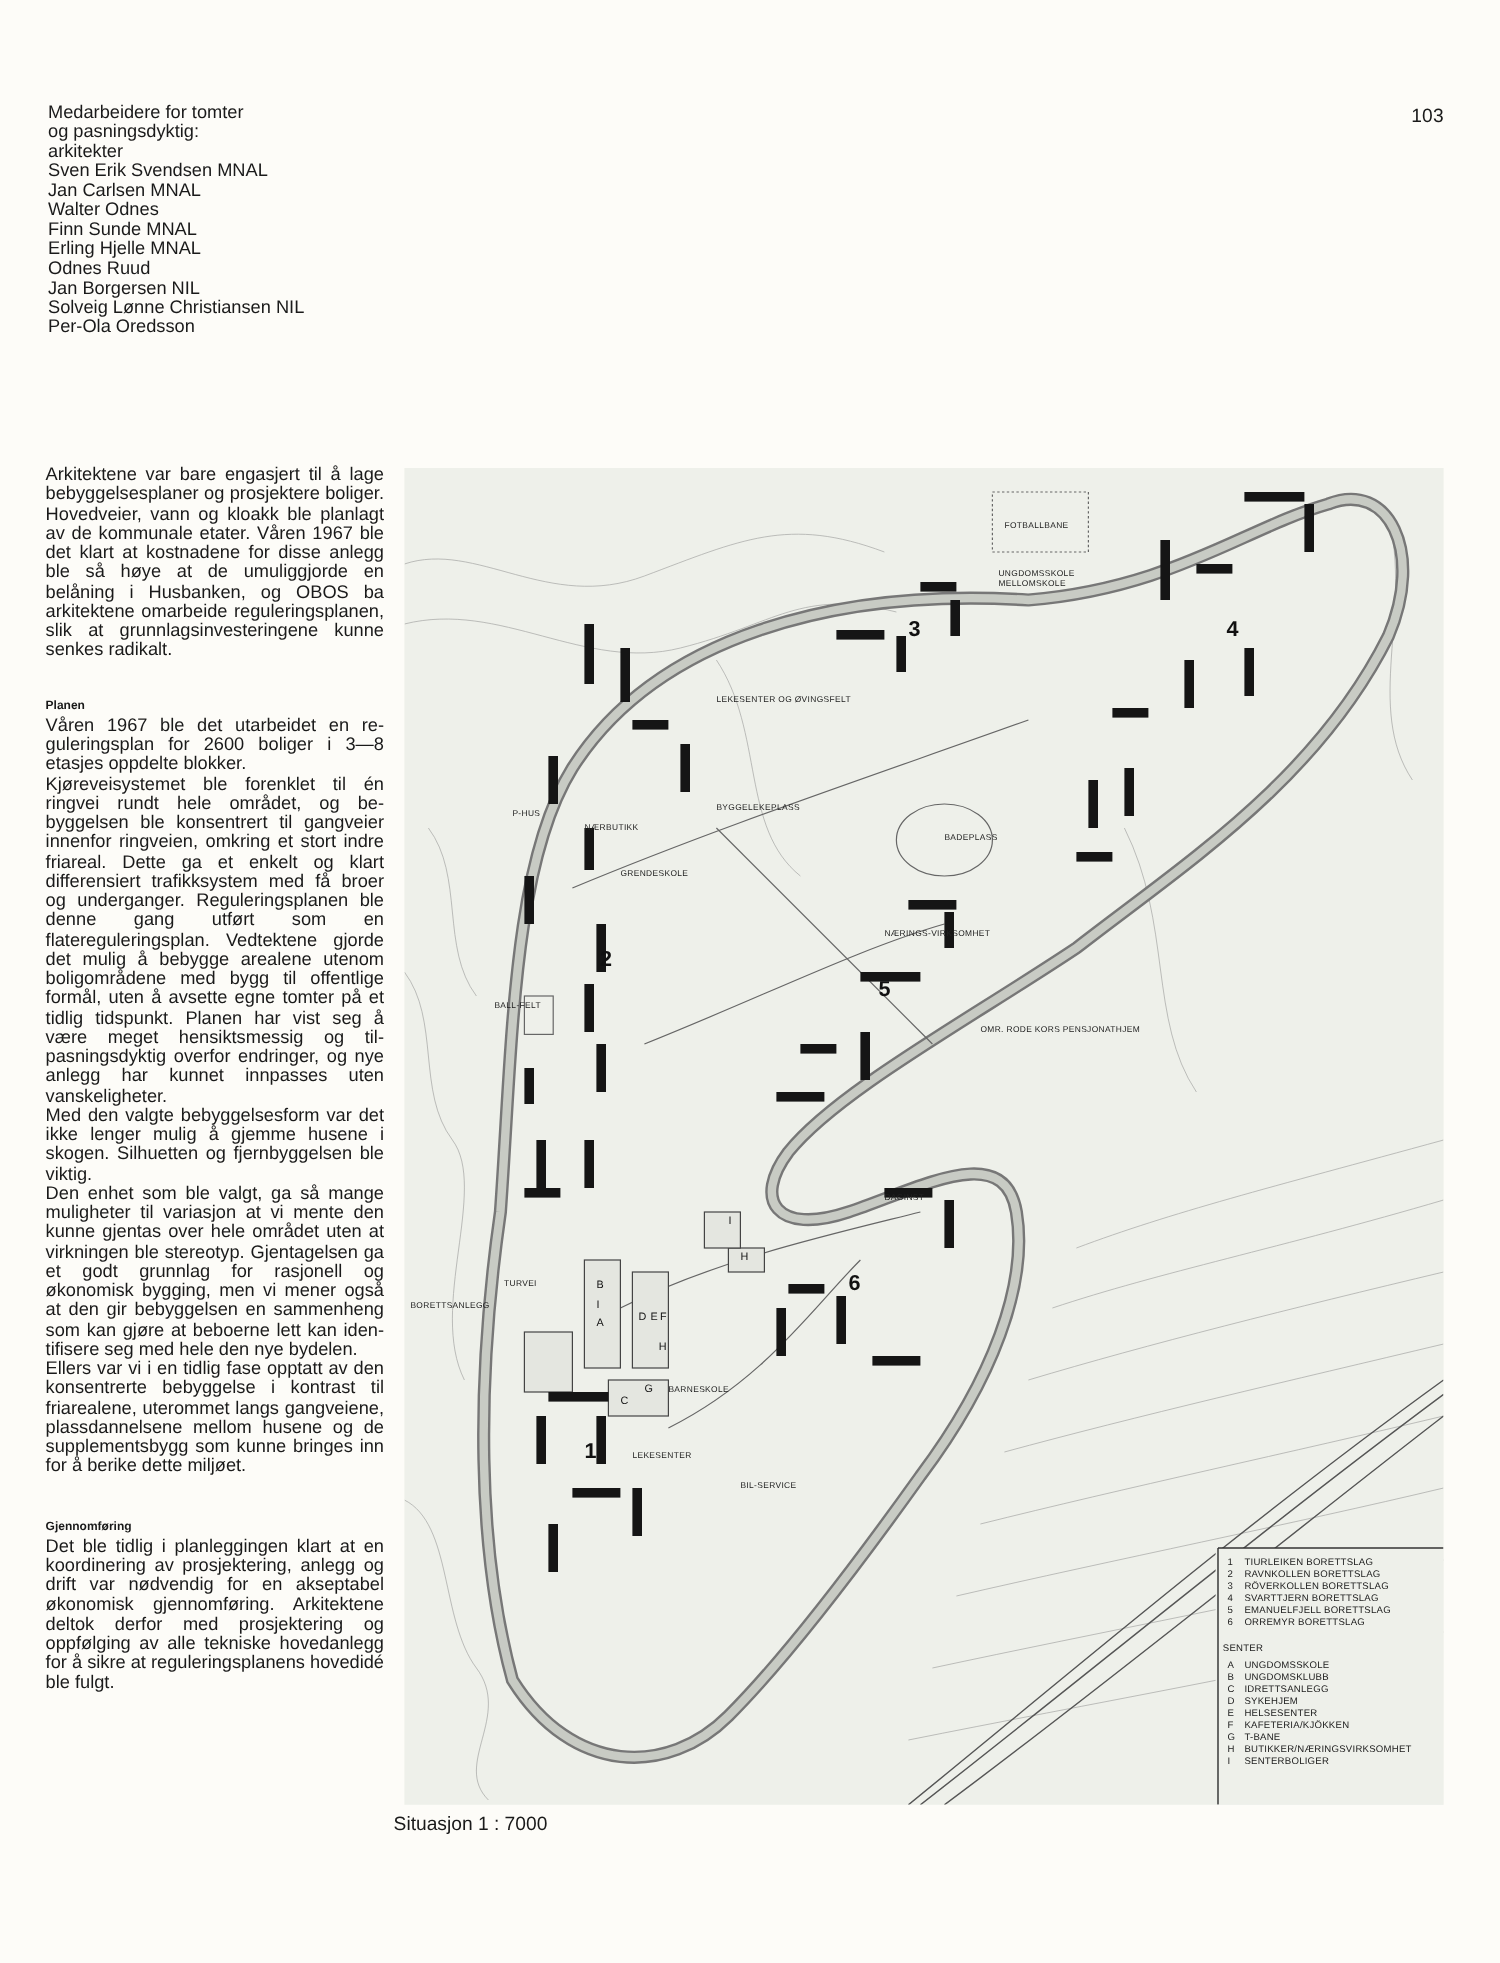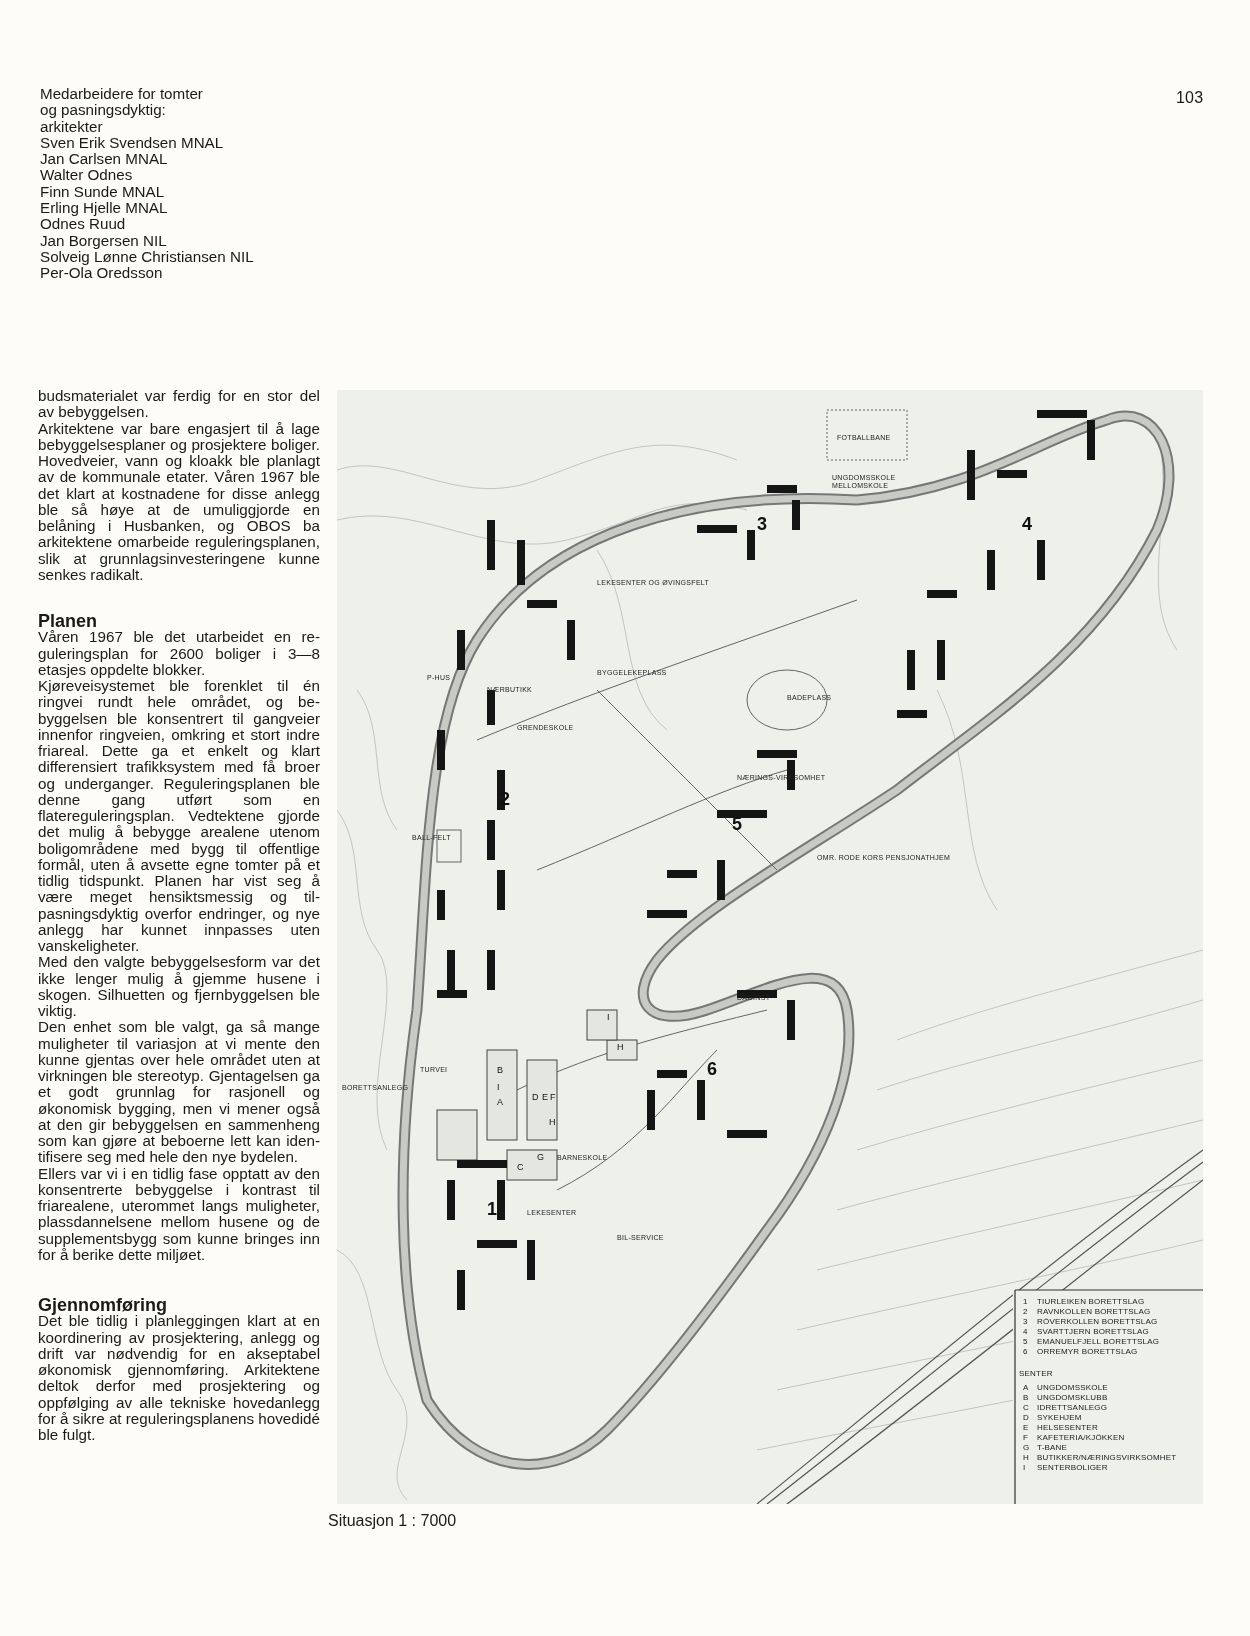--- a/index.html
+++ b/index.html
@@ -21,21 +21,21 @@
   }
   .credits div { white-space: nowrap; }
   .body-col {
     position: absolute; left: 38px; top: 388px; width: 282px;
     font-size: 15.2px; line-height: 16.25px;
   }
   .body-col p {
     margin: 0; text-align: justify; hyphens: manual;
   }
   .body-col h3 {
-    margin: 0; font-size: 18px; font-weight: bold; line-height: 16.25px;
+    margin: 0; font-size: 10px; font-weight: bold; line-height: 16.25px;
   }
   .gap { height: 30px; }
   .gap2 { height: 34px; }
   .map {
     position: absolute; left: 337px; top: 390px; width: 866px; height: 1114px;
     background: #eef0ea;
     overflow: hidden;
   }
   .map svg { width: 100%; height: 100%; display: block; }
   .map-label {
@@ -63,29 +63,28 @@
   <div>Walter Odnes</div>
   <div>Finn Sunde MNAL</div>
   <div>Erling Hjelle MNAL</div>
   <div>Odnes Ruud</div>
   <div>Jan Borgersen NIL</div>
   <div>Solveig Lønne Christiansen NIL</div>
   <div>Per-Ola Oredsson</div>
 </div>
 
 <div class="body-col">
-  <p>budsmaterialet var ferdig for en stor del av bebyggelsen.</p>
   <p>Arkitektene var bare engasjert til å lage bebyggelsesplaner og prosjek­tere boliger. Hovedveier, vann og kloakk ble planlagt av de kommunale etater. Våren 1967 ble det klart at kostnadene for disse anlegg ble så høye at de umuliggjorde en belåning i Husbanken, og OBOS ba arkitek­tene omarbeide reguleringsplanen, slik at grunnlagsinvesteringene kun­ne senkes radikalt.</p>
   <div class="gap"></div>
   <h3>Planen</h3>
   <p>Våren 1967 ble det utarbeidet en re­guleringsplan for 2600 boliger i 3—8 etasjes oppdelte blokker.</p>
   <p>Kjøreveisystemet ble forenklet til én ringvei rundt hele området, og be­byggelsen ble konsentrert til gangvei­er innenfor ringveien, omkring et stort indre friareal. Dette ga et en­kelt og klart differensiert trafikksy­stem med få broer og underganger. Reguleringsplanen ble denne gang utført som en flatereguleringsplan. Vedtektene gjorde det mulig å be­bygge arealene utenom boligområ­dene med bygg til offentlige formål, uten å avsette egne tomter på et tid­lig tidspunkt. Planen har vist seg å være meget hensiktsmessig og til­pasningsdyktig overfor endringer, og nye anlegg har kunnet innpasses uten vanskeligheter.</p>
   <p>Med den valgte bebyggelsesform var det ikke lenger mulig å gjemme hu­sene i skogen. Silhuetten og fjern­byggelsen ble viktig.</p>
   <p>Den enhet som ble valgt, ga så man­ge muligheter til variasjon at vi men­te den kunne gjentas over hele om­rådet uten at virkningen ble stereo­typ. Gjentagelsen ga et godt grunn­lag for rasjonell og økonomisk byg­ging, men vi mener også at den gir bebyggelsen en sammenheng som kan gjøre at beboerne lett kan iden­tifisere seg med hele den nye byde­len.</p>
-  <p>Ellers var vi i en tidlig fase opptatt av den konsentrerte bebyggelse i kontrast til friarealene, uterommet langs muligheter, plassdannelsene mellom husene og de supplements­bygg som kunne bringes inn for å be­rike dette miljøet.</p>
+  <p>Ellers var vi i en tidlig fase opptatt av den konsentrerte bebyggelse i kontrast til friarealene, uterommet langs gangveiene, plassdannelsene mellom husene og de supplements­bygg som kunne bringes inn for å be­rike dette miljøet.</p>
   <div class="gap2"></div>
   <h3>Gjennomføring</h3>
   <p>Det ble tidlig i planleggingen klart at en koordinering av prosjektering, an­legg og drift var nødvendig for en akseptabel økonomisk gjennomfø­ring. Arkitektene deltok derfor med prosjektering og oppfølging av alle tekniske hovedanlegg for å sikre at reguleringsplanens hovedidé ble fulgt.</p>
 </div>
 
 <div class="map">
   <svg viewBox="0 0 866 1114">
 
     <g stroke="#888" stroke-width="0.6" fill="none" opacity="0.7">
       <path d="M0 80 C60 60 120 120 200 90 S320 40 400 70"></path>

